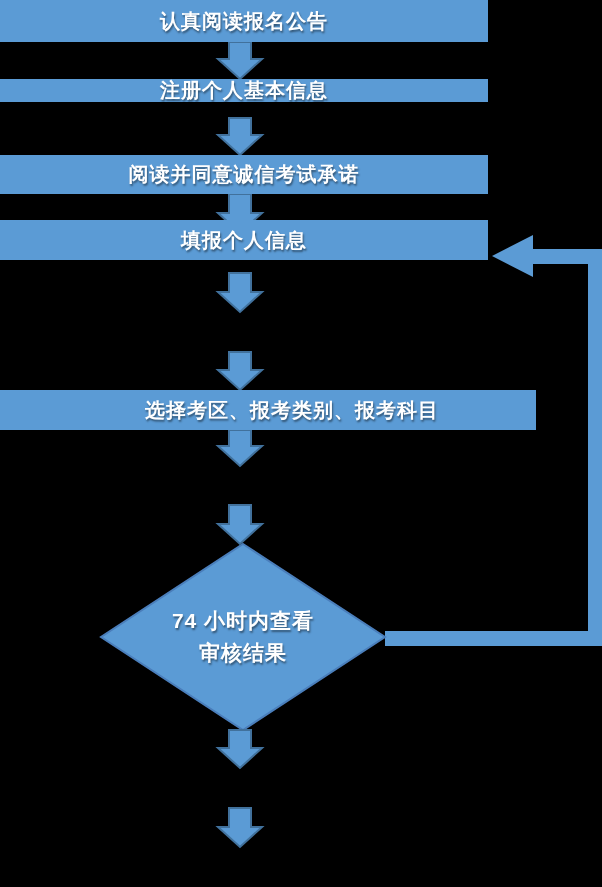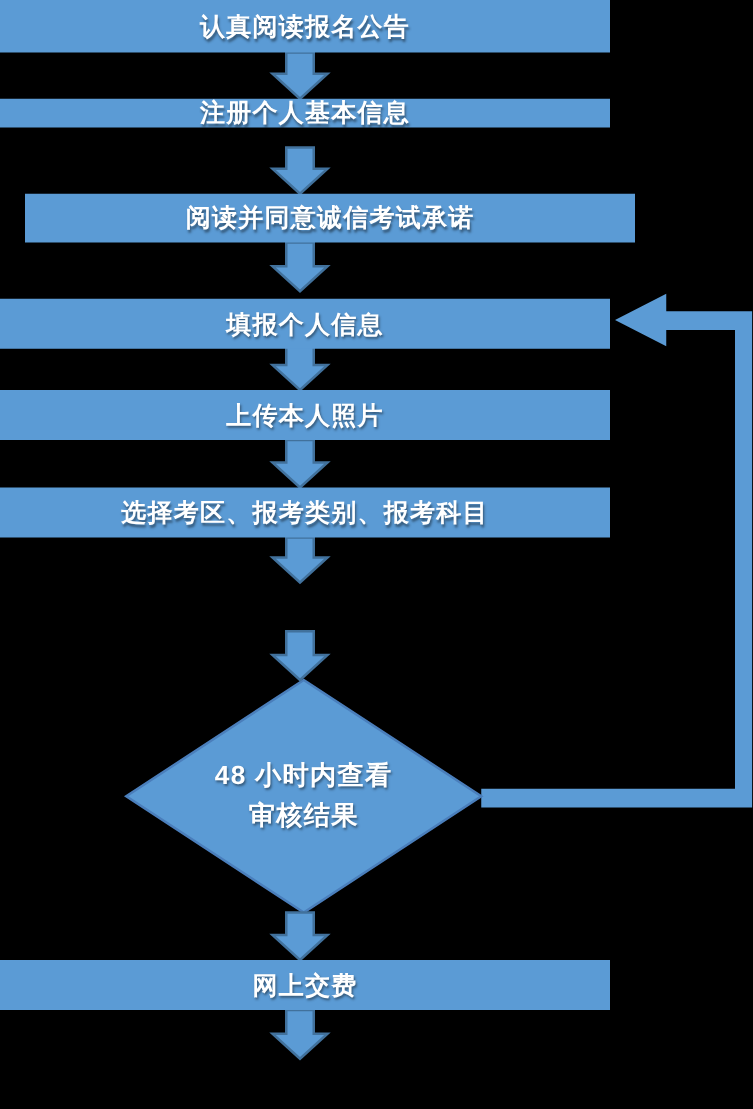--- a/index.html
+++ b/index.html
@@ -92,30 +92,28 @@
     <polygon class="down-arrow" points="229,430 251,430 251,446 262,446 240,466 218,446 229,446"></polygon>
     <polygon class="down-arrow" points="229,505 251,505 251,524 262,524 240,544 218,524 229,524"></polygon>
     <polygon class="down-arrow" points="229,730 251,730 251,748 262,748 240,768 218,748 229,748"></polygon>
     <polygon class="down-arrow" points="229,808 251,808 251,827 262,827 240,847 218,827 229,827"></polygon>
   </svg>
 
   <div class="box" style="top:0; height:42px;text-align:right;">认真阅读报名公告</div>
 
   <div class="box" style="top:79px; height:23px;">注册个人基本信息</div>
 
-  <div class="box" style="top:155px; height:39px;margin-left:20px;">阅读并同意诚信考试承诺</div>
+  <div class="box" style="top:155px; height:39px;">阅读并同意诚信考试承诺</div>
 
-  <div class="box" style="top:239px; height:40px;">填报个人信息</div>
+  <div class="box" style="top:220px; height:40px;">填报个人信息</div>
 
-  <div class="box" style="top:312px; height:40px;">上传本人照片</div>
 
-  <div class="box" style="top:390px; height:40px;">选择考区、报考类别、报考科目</div>
+  <div class="box" style="top:390px; height:40px;padding-left:48px;">选择考区、报考类别、报考科目</div>
 
 
   <div class="diamond-label">
-    <span>48 小时内查看</span>
+    <span>74 小时内查看</span>
     <span>审核结果</span>
   </div>
 
-  <div class="box" style="top:768px; height:40px;">网上交费</div>
 
 
 </div>
 
 </body></html>

